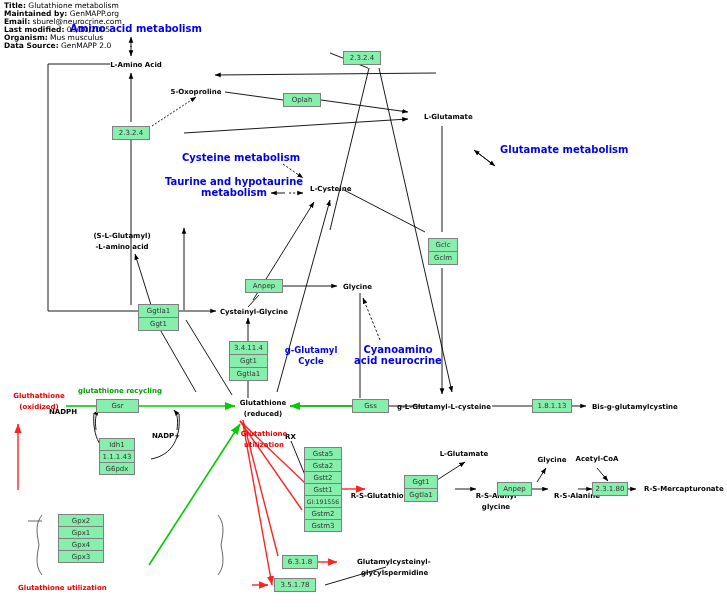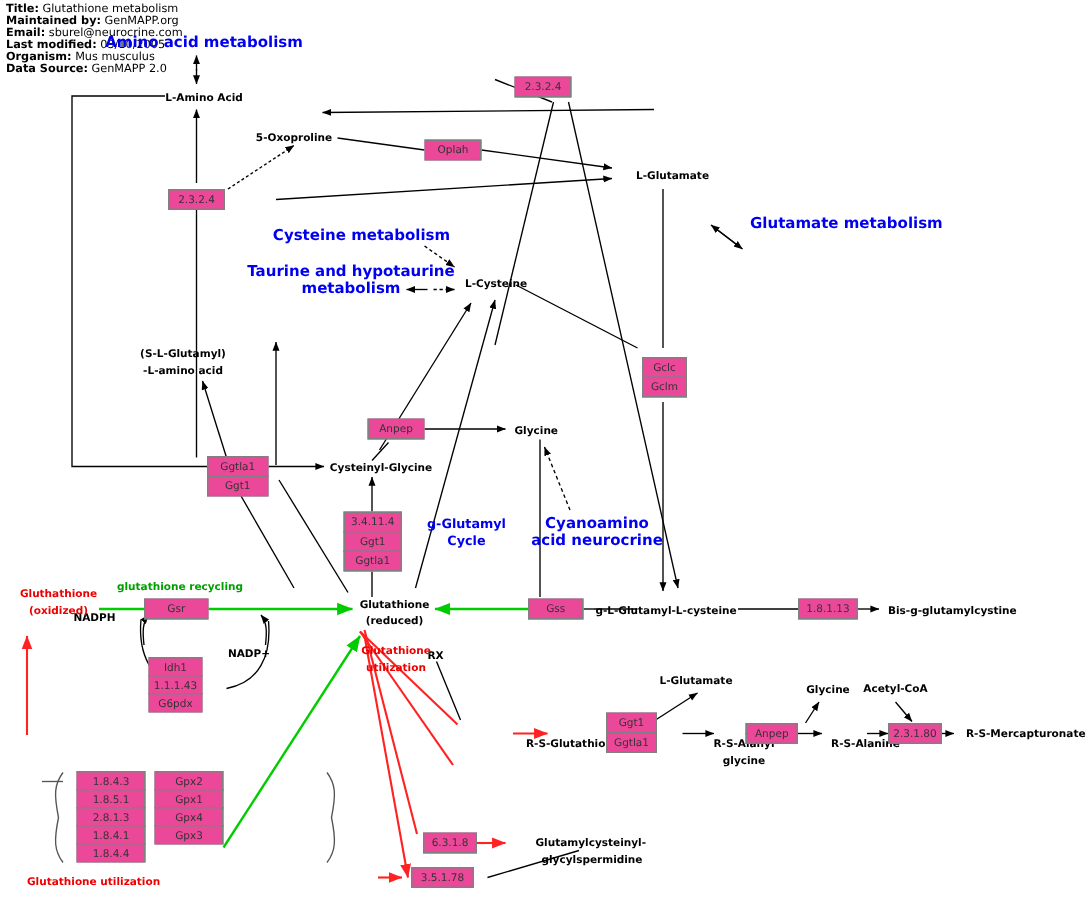--- a/index.html
+++ b/index.html
@@ -23,21 +23,21 @@
 
   
   .rlab{position:absolute;font-size:7px;font-weight:bold;color:#ee0000;white-space:nowrap;line-height:9px;}
   .rlab.c{transform:translateX(-50%);text-align:center;}
 
   
   .glab{position:absolute;font-size:7px;font-weight:bold;color:#00a000;white-space:nowrap;line-height:9px;}
   .glab.c{transform:translateX(-50%);text-align:center;}
 
   
-  .gbox{position:absolute;box-sizing:border-box;border:1px solid #808080;background:#ec4899;
+  .gbox{position:absolute;box-sizing:border-box;border:1px solid #808080;background:#86efac;
         font-size:7px;color:#333;display:flex;align-items:center;justify-content:center;
         white-space:nowrap;font-weight:normal;}
   .gstack{position:absolute;display:flex;flex-direction:column;}
   .gstack .gbox{position:relative;left:auto;top:auto;}
 
   
   .ectab{position:absolute;display:flex;}
   .eccol{display:flex;flex-direction:column;}
   .eccol .gbox{position:relative;left:auto;top:auto;}
 
@@ -284,34 +284,36 @@
     <div class="gbox" style="width:30px;height:14px;">Gclc</div>
     <div class="gbox" style="width:30px;height:14px;margin-top:-1px;text-align:center;">Gclm</div>
   </div>
 
   <div class="gstack" style="left:99px;top:438px;width:36px;">
     <div class="gbox" style="width:36px;height:13px;">Idh1</div>
     <div class="gbox" style="width:36px;height:13px;margin-top:-1px;">1.1.1.43</div>
     <div class="gbox" style="width:36px;height:13px;margin-top:-1px;">G6pdx</div>
   </div>
 
+  <div class="gstack" style="left:304px;top:447px;width:38px;">
+    <div class="gbox" style="width:38px;height:13px;">Gsta5</div>
+    <div class="gbox" style="width:38px;height:13px;margin-top:-1px;">Gsta2</div>
+    <div class="gbox" style="width:38px;height:13px;margin-top:-1px;">Gstt2</div>
+    <div class="gbox" style="width:38px;height:13px;margin-top:-1px;">Gstt1</div>
+    <div class="gbox" style="width:38px;height:13px;margin-top:-1px;font-size:6.2px;">GI:191556</div>
+    <div class="gbox" style="width:38px;height:13px;margin-top:-1px;">Gstm2</div>
+    <div class="gbox" style="width:38px;height:13px;margin-top:-1px;">Gstm3</div>
+  </div>
 
   <div class="gstack" style="left:404px;top:475px;width:34px;">
     <div class="gbox" style="width:34px;height:14px;">Ggt1</div>
     <div class="gbox" style="width:34px;height:14px;margin-top:-1px;">Ggtla1</div>
   </div>
 
   <div class="ectab" style="left:52px;top:514px;">
-    <div class="eccol" style="margin-left:-1px;">
-      <div class="gbox" style="width:46px;height:13px;">1.8.4.3</div>
-      <div class="gbox" style="width:46px;height:13px;margin-top:-1px;">1.8.5.1</div>
-      <div class="gbox" style="width:46px;height:13px;margin-top:-1px;">2.8.1.3</div>
-      <div class="gbox" style="width:46px;height:13px;margin-top:-1px;">1.8.4.1</div>
-      <div class="gbox" style="width:46px;height:13px;margin-top:-1px;">1.8.4.4</div>
-    </div>
     <div class="eccol" style="margin-left:6px;">
       <div class="gbox" style="width:46px;height:13px;">Gpx2</div>
       <div class="gbox" style="width:46px;height:13px;margin-top:-1px;">Gpx1</div>
       <div class="gbox" style="width:46px;height:13px;margin-top:-1px;">Gpx4</div>
       <div class="gbox" style="width:46px;height:13px;margin-top:-1px;">Gpx3</div>
     </div>
   </div>
 
 </div>
 

